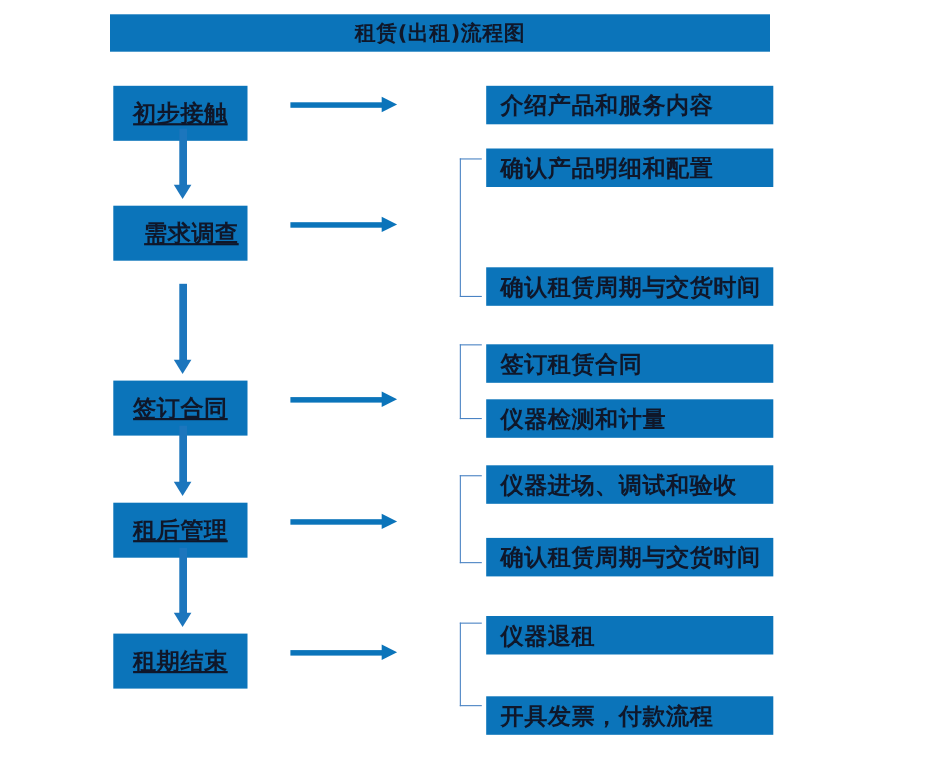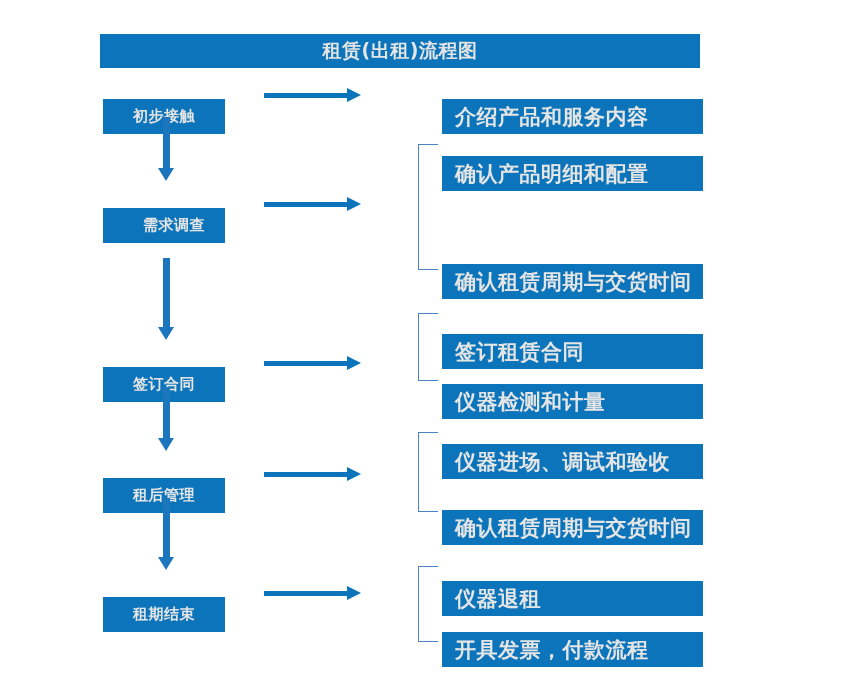--- a/index.html
+++ b/index.html
@@ -14,43 +14,43 @@
   #canvas {
     position: relative;
     width: 844px;
     height: 688px;
     background: #ffffff;
     overflow: hidden;
   }
   .box {
     position: absolute;
     background: #0b74ba;
-    color: #e5e5e5;
+    color: #0f172a;
     font-weight: bold;
     display: flex;
     align-items: center;
     box-sizing: border-box;
     letter-spacing: 0.5px;
     white-space: nowrap;
-    margin-top: 21px;
   }
   .title-bar {
     left: 100px;
     top: 13px;
     width: 600px;
     height: 34px;
     justify-content: center;
     font-size: 19px;
   }
   .stage-box {
     left: 103px;
     width: 122px;
-    height: 35px;
+    height: 50px;
     justify-content: center;
-    font-size: 15px;
+    font-size: 21px;
+    text-decoration: underline;
   }
   .detail-box {
     left: 442px;
     width: 261px;
     height: 35px;
     justify-content: flex-start;
     padding-left: 13px;
     font-size: 21px;
   }
   
@@ -190,15 +190,15 @@
   <div class="box detail-box" style="top:313px;">签订租赁合同</div>
 
   <div class="box detail-box" style="top:363px;">仪器检测和计量</div>
 
   <div class="box detail-box" style="top:423px;padding-left:13px;">仪器进场、调试和验收</div>
 
   <div class="box detail-box" style="top:489px;">确认租赁周期与交货时间</div>
 
   <div class="box detail-box" style="top:560px;">仪器退租</div>
 
-  <div class="box detail-box" style="top:611px;">开具发票，付款流程</div>
+  <div class="box detail-box" style="top:633px;">开具发票，付款流程</div>
 
 </div>
 
 </body></html>

